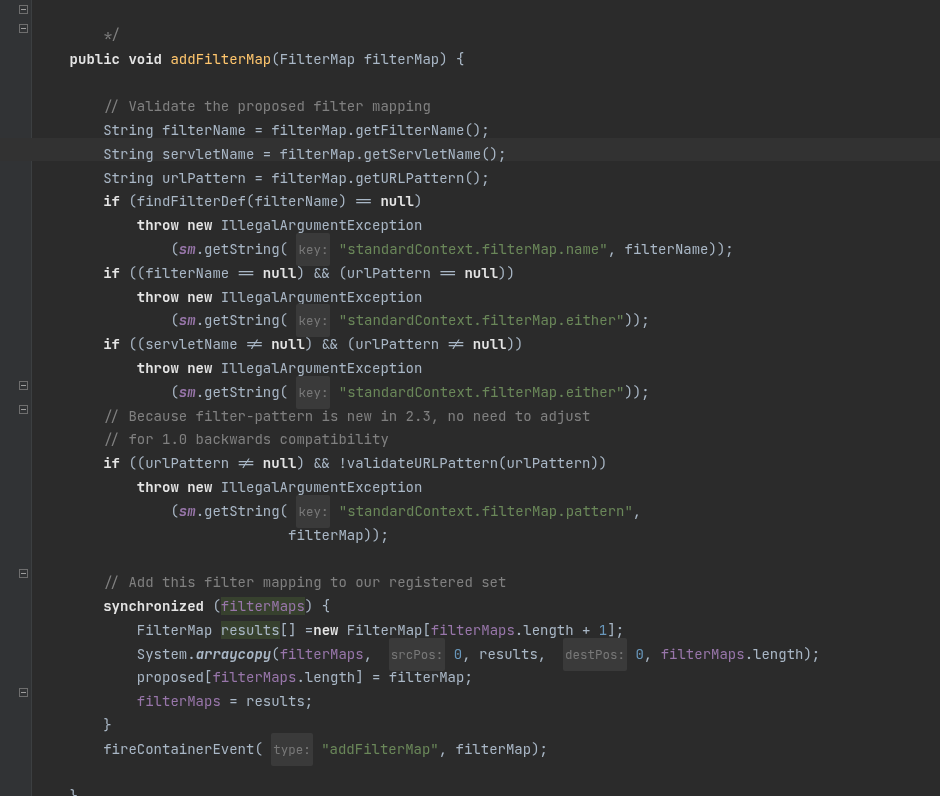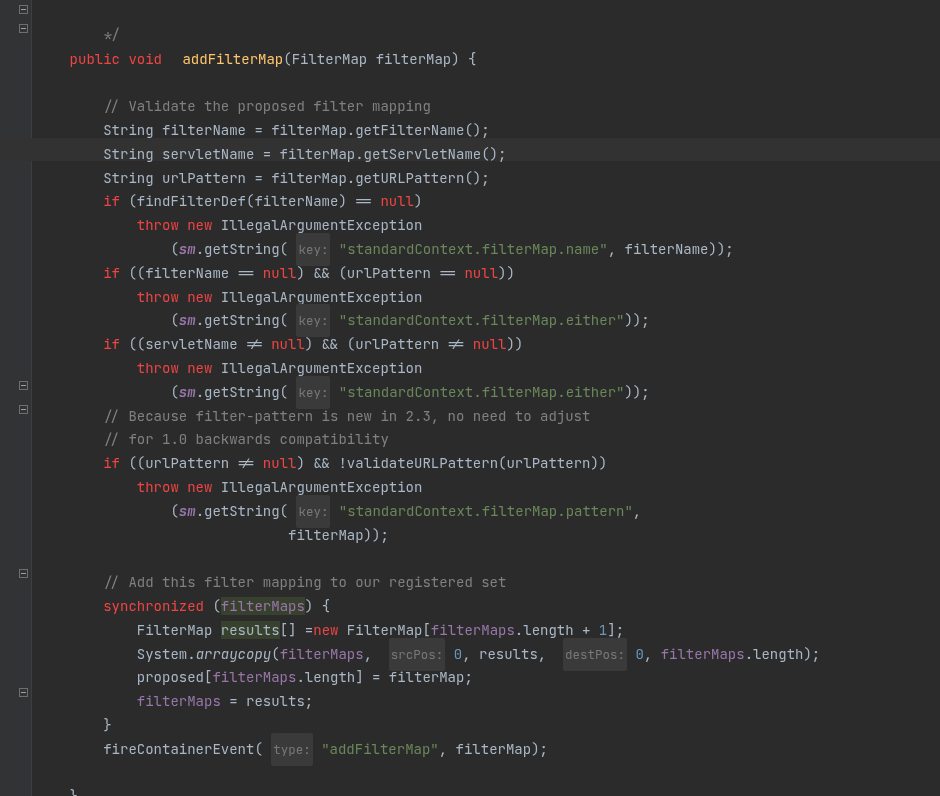--- a/index.html
+++ b/index.html
@@ -42,28 +42,28 @@
     top: 0;
     white-space: pre;
     padding-left: 4px;
   }
   .line-hl {
     position: absolute;
     left: 0; right: 0;
     height: 23.8px;
     background: #323232;
   }
-  .kw   { color: #ef4444; }
-  .def  { color: #ffc66d; margin-left: 12px; }
+  .kw   { color: #e5e5e5; font-weight: bold; }
+  .def  { color: #ffc66d; }
   .str  { color: #6a8759; }
   .cmt  { color: #808080; }
   .num  { color: #6897bb; }
   .hint { color: #787878; background:#3a3a3a; padding: 8px 2px; border-radius:2px; font-size:12.5px;}
   .it   { font-style: italic; color:#9876aa;font-weight:bold; }
-  .static { font-style: italic; color:#a9b7c6;}
+  .static { font-style: italic; color:#a9b7c6;font-weight:bold;}
   .field { color: #9876aa; }
   .hlword { background: #37412e; }
   .p { color:#a9b7c6; }
 </style>
 </head>
 <body>
 
 <div class="gutter">
   <div class="fold minus" style="top:5px"></div>
   <div class="fold minus" style="top:24px"></div>

